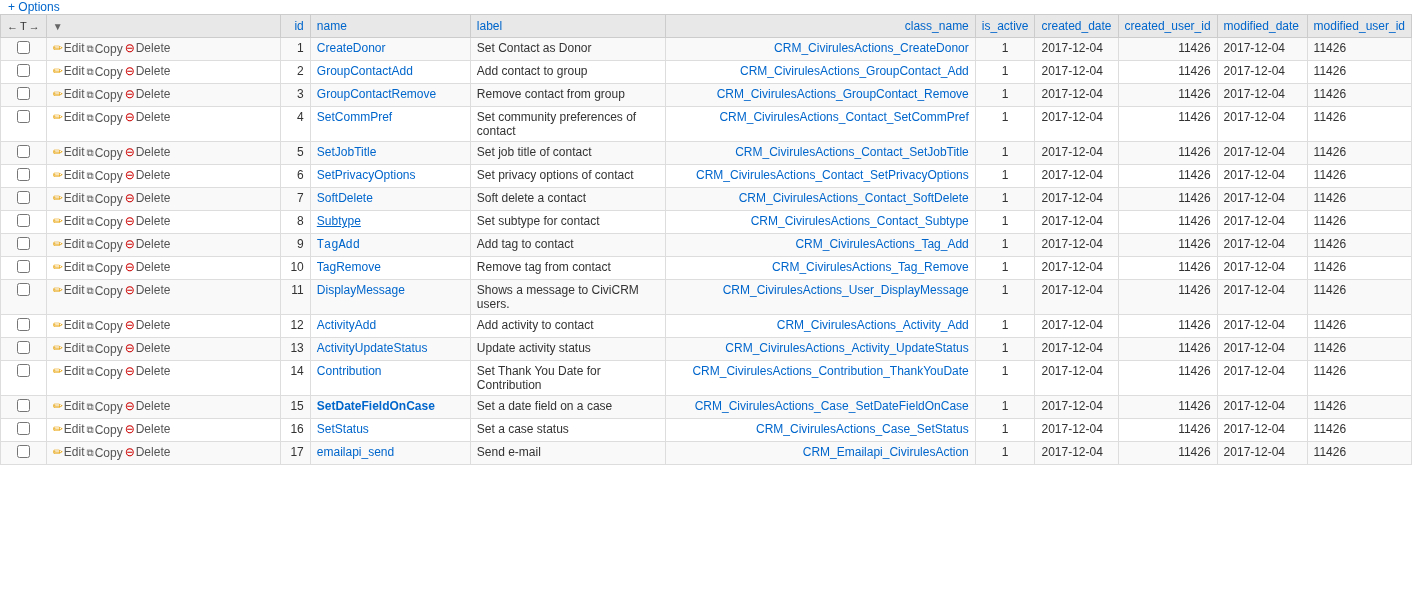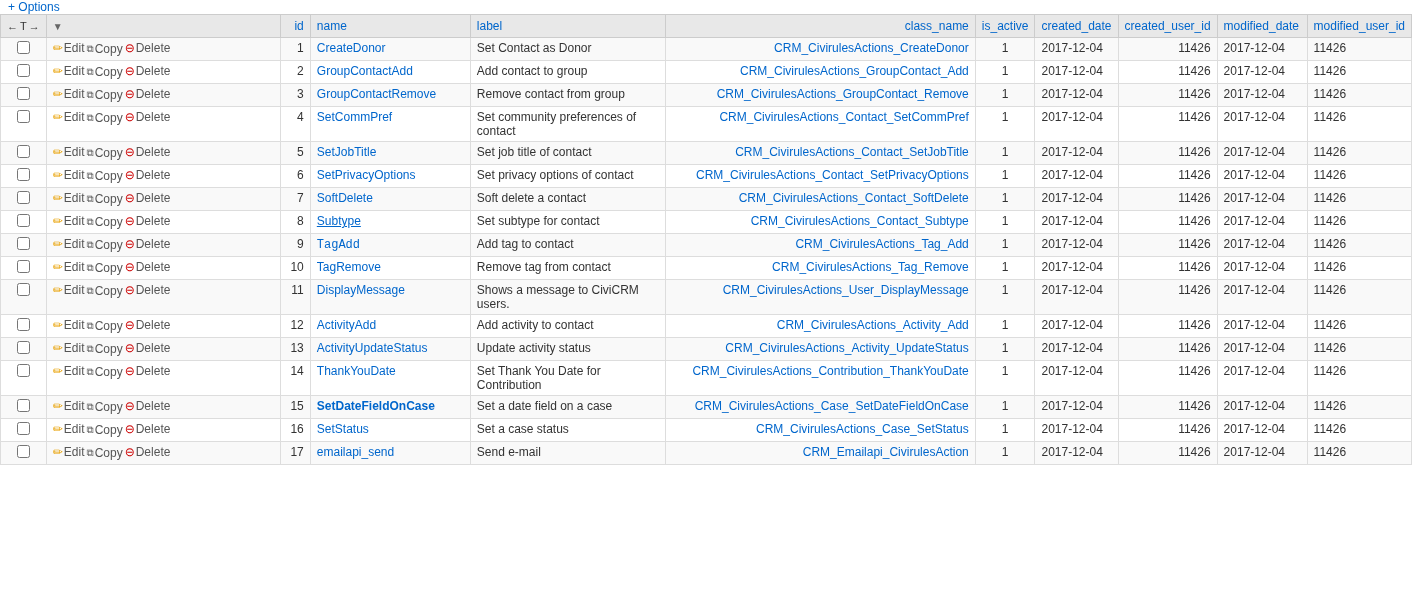--- a/index.html
+++ b/index.html
@@ -319,21 +319,21 @@
           <td class="col-active">1</td>
           <td class="col-created">2017-12-04</td>
           <td class="col-created-user">11426</td>
           <td class="col-modified">2017-12-04</td>
           <td class="col-modified-user">11426</td>
         </tr>
         <tr>
           <td class="checkbox-col"><input type="checkbox" style=""></td>
           <td class="actions-col"><span class="action-link action-edit"><span style="color:#e8a000;">✏</span> Edit</span><span class="action-link action-copy"><span style="color:#555;font-size:10px;">⧉</span> Copy</span><span class="action-link action-delete"><span style="color:#cc0000;">⊖</span> Delete</span></td>
           <td class="col-id">14</td>
-          <td class="col-name"><span class="link-blue" style="cursor: pointer;">ThankYouDate</span></td>
+          <td class="col-name"><span class="link-blue" style="cursor: pointer;">Contribution</span></td>
           <td class="col-label">Set Thank You Date for Contribution</td>
           <td class="col-class"><span class="link-blue" style="cursor: pointer;">CRM_CivirulesActions_Contribution_ThankYouDate</span></td>
           <td class="col-active">1</td>
           <td class="col-created">2017-12-04</td>
           <td class="col-created-user">11426</td>
           <td class="col-modified">2017-12-04</td>
           <td class="col-modified-user">11426</td>
         </tr>
         <tr>
           <td class="checkbox-col"><input type="checkbox" style=""></td>

